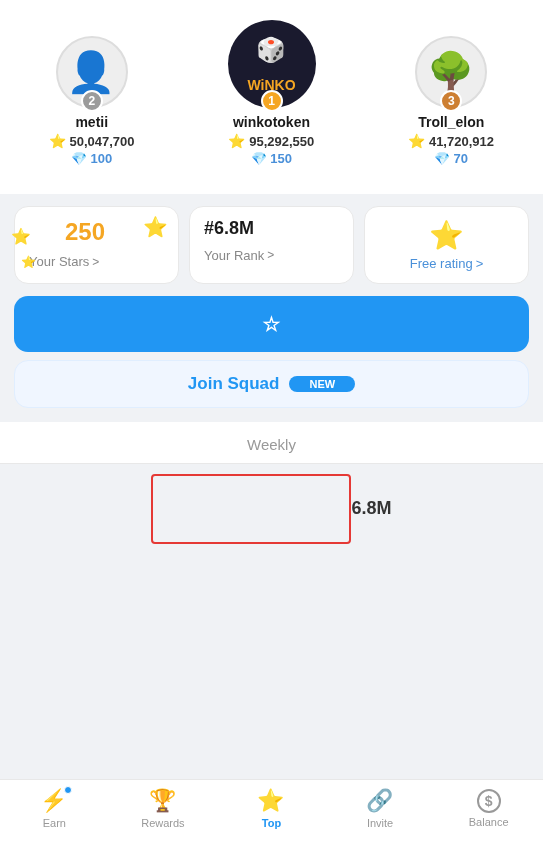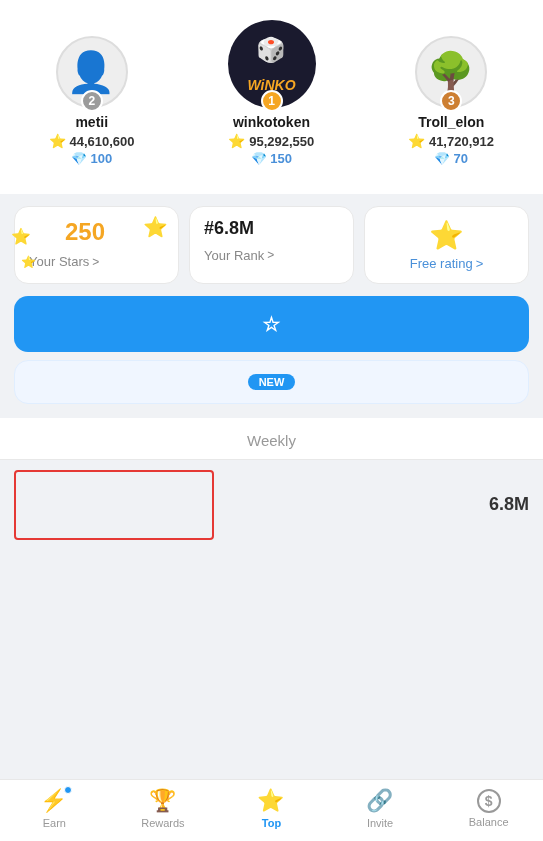--- a/index.html
+++ b/index.html
@@ -254,21 +254,21 @@
       justify-content: center;
       gap: 10px;
       cursor: pointer;
     }
 
     .new-badge {
       background: #2196F3;
       color: white;
       font-size: 11px;
       font-weight: 700;
-      padding: 2px 11px;
+      padding: 2px 20px;
       border-radius: 10px;
     }
 
     
     .tabs-wrap {
       background: #ffffff;
       padding: 0 32px;
       display: flex;
       border-bottom: 1px solid #e8e8e8;
     }
@@ -301,21 +301,21 @@
       border-radius: 3px 3px 0 0;
     }
 
     
     .leaderboard-area {
       background: #f0f2f5;
       min-height: 100px;
       padding: 10px 14px;
       display: flex;
       align-items: flex-start;
-      justify-content: space-between;
+      justify-content: center;
     }
 
     .selection-box {
       width: 200px;
       height: 70px;
       border: 2px solid #e53935;
       border-radius: 4px;
       background: transparent;
     }
 
@@ -404,34 +404,34 @@
         <div class="avatar avatar-second">
           <span style="font-size:40px;">👤</span>
         </div>
         <div class="rank-badge badge-silver">
           <span>2</span>
         </div>
       </div>
       <div class="username">metii</div>
       <div class="stars-row">
         <span class="star-icon">⭐</span>
-        <span>44,610,600</span>
+        <span>50,047,700</span>
       </div>
       <div class="diamonds-row">
         <span class="diamond-icon">💎</span>
         <span>100</span>
       </div>
     </div>
 
     <div class="podium-item first">
       <div class="avatar-wrapper">
         <div class="winko-circle">
           <div class="winko-logo-inner">
             <span style="font-size:24px; color:#f5a623;">🎲</span>
-            <span style="font-size:14px; font-weight:900; color:#f5a623; font-style:italic;margin-top:13px;">WiNKO</span>
+            <span style="font-size:14px; font-weight:900; color:#f5a623; margin-top:13px;">WiNKO</span>
           </div>
         </div>
         <div class="rank-badge badge-gold">
           <span>1</span>
         </div>
       </div>
       <div class="username">winkotoken</div>
       <div class="stars-row">
         <span class="star-icon">⭐</span>
         <span>95,292,550</span>
@@ -497,20 +497,21 @@
 </div>
 
 <div class="boost-btn-wrap">
   <button class="boost-btn">
     <span class="boost-star">☆</span>
   </button>
 </div>
 
 <div class="join-squad-wrap">
   <button class="join-squad-btn">
+    <span>Join Squad</span>
     <span class="new-badge">NEW</span>
   </button>
 </div>
 
 <div class="tabs-wrap">
   <div class="tab-item">
     <span>Weekly</span>
   </div>
 </div>
 

